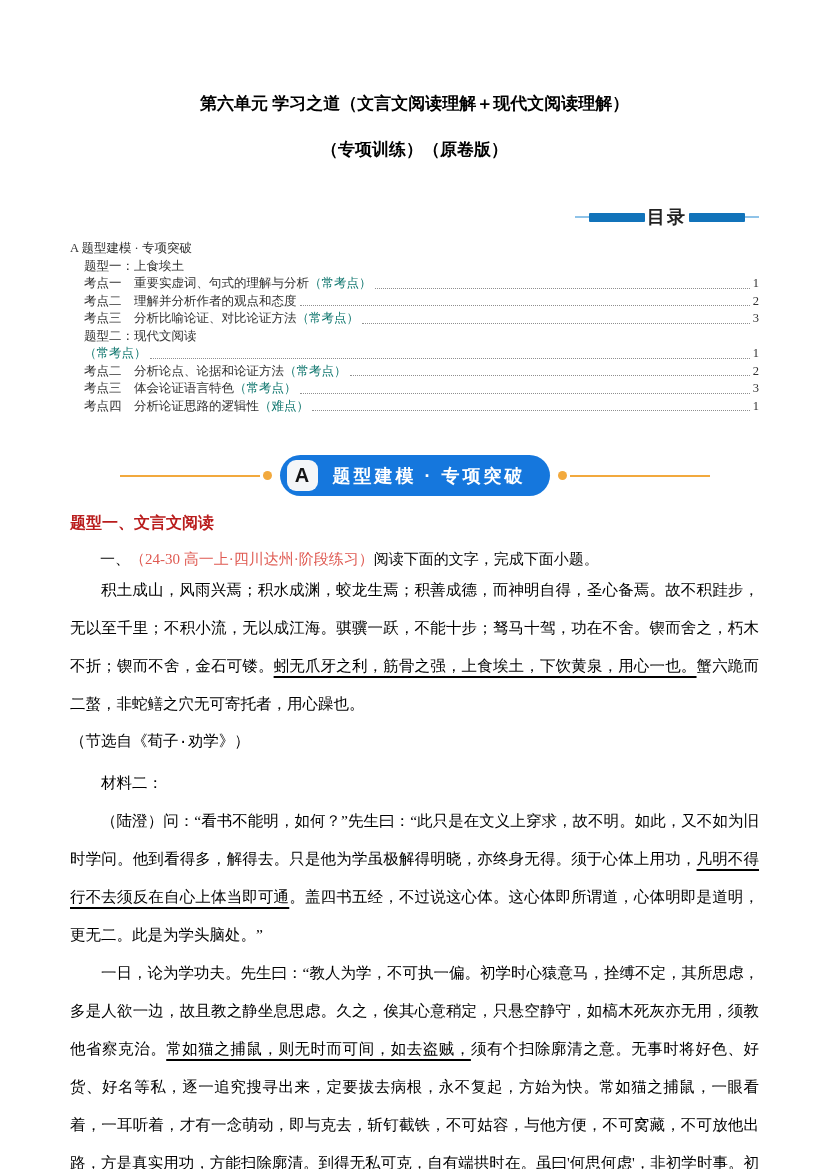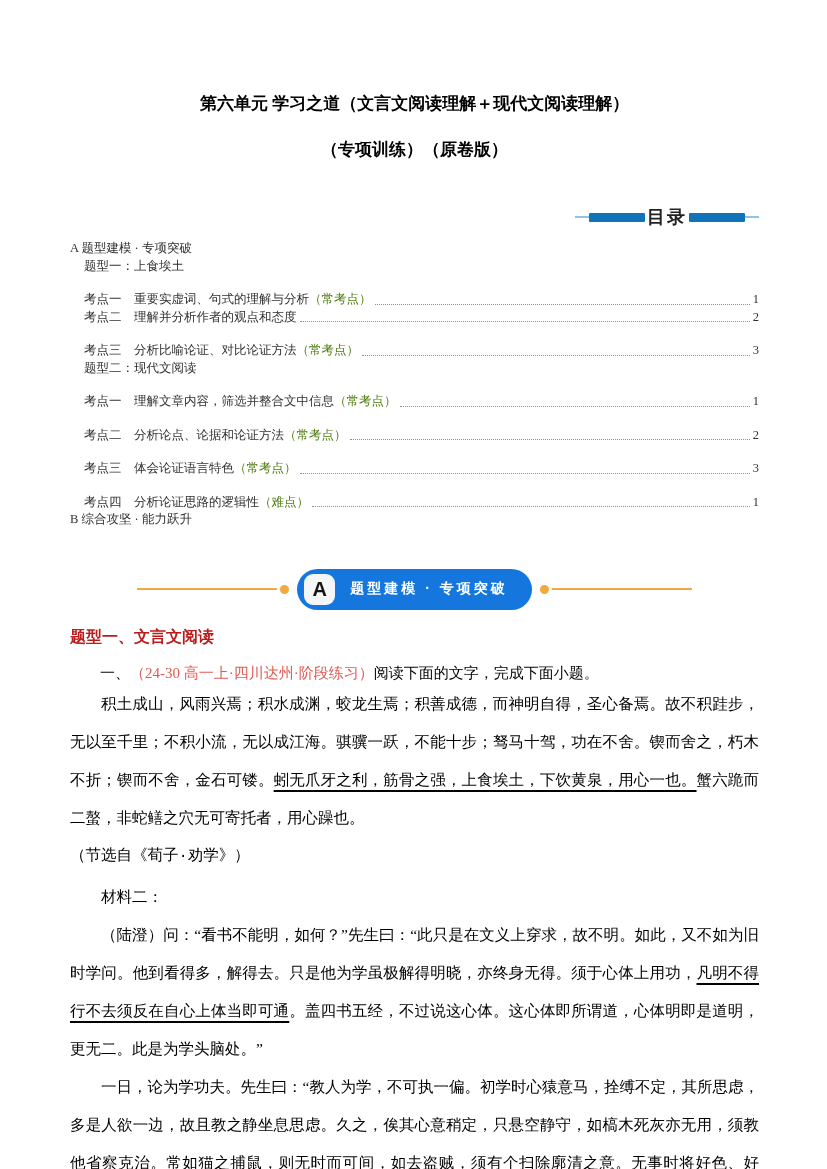--- a/index.html
+++ b/index.html
@@ -20,32 +20,32 @@
   .toc-head { display: flex; align-items: center; justify-content: flex-end; margin-top: 46px; }
   .toc-thin { width: 14px; height: 2px; background: #8fc3e8; }
   .toc-bar { width: 56px; height: 9px; background: #1173ba; border-radius: 1px; }
   .toc-title { font-size: 18px; font-weight: bold; color: #222; letter-spacing: 2px; margin: 0 2px; }
 
   
   .toc-list { margin-top: 11px; font-size: 12.5px; color: #303030; }
   .toc-row { display: flex; align-items: baseline; line-height: 17.5px; }
   .toc-row.lvl1 { padding-left: 14px; }
   .toc-row.lvl2 { padding-left: 14px; }
-  .toc-tag { color: #4d7c0f; white-space: pre; margin-top: 16px; }
+  .toc-tag { color: #0f766e; white-space: pre; }
   .toc-leader { flex: 1; border-bottom: 1.6px dotted #8f8f8f; margin: 0 3px; align-self: flex-end; margin-bottom: 4px; min-width: 12px; }
   .toc-page { color: #303030; }
 
   
   .badge-row { display: flex; align-items: center; justify-content: center; margin-top: 40px; }
   .badge-line { width: 140px; height: 2px; background: #f2a93d; }
   .badge-dot { width: 9px; height: 9px; border-radius: 50%; background: #f2a93d; margin: 0 3px; flex: none; }
   .badge-pill { display: flex; align-items: center; background: #1577dd; border-radius: 24px; padding: 5px 24px 5px 7px; margin: 0 5px; }
   .badge-a { width: 31px; height: 31px; background: #f4f6f8; border-radius: 9px; display: flex; align-items: center; justify-content: center;
              font-family: "Liberation Sans", sans-serif; font-weight: bold; font-size: 20px; color: #141414; }
-  .badge-label { color: #fff; font-weight: bold; font-size: 14px; letter-spacing: 3px; margin-left: 15px;
+  .badge-label { color: #fff; font-weight: bold; font-size: 18px; letter-spacing: 3px; margin-left: 15px;
                  font-family: "Liberation Sans", sans-serif; white-space: nowrap; }
 
   
   .sec-head { margin-top: 17px; color: #b91c1c; font-weight: bold; font-size: 16px; }
 
   
   .q-line { margin-top: 13px; font-size: 15px; text-indent: 2em; line-height: 24px; }
   .q-source { color: #df5a52; }
 
   
@@ -94,21 +94,20 @@
     <div class="toc-row lvl2">
       <span>考点三　分析比喻论证、对比论证方法</span>
         <span class="toc-tag">（常考点）</span>
       <span class="toc-leader"></span>
       <span class="toc-page">3</span>
     </div>
     <div class="toc-row lvl1">
       <span>题型二：现代文阅读</span>
     </div>
     <div class="toc-row lvl2">
-      <span>考点一　理解文章内容，筛选并整合文中信息</span>
         <span class="toc-tag">（常考点）</span>
       <span class="toc-leader"></span>
       <span class="toc-page">1</span>
     </div>
     <div class="toc-row lvl2">
       <span>考点二　分析论点、论据和论证方法</span>
         <span class="toc-tag">（常考点）</span>
       <span class="toc-leader"></span>
       <span class="toc-page">2</span>
     </div>
@@ -116,23 +115,20 @@
       <span>考点三　体会论证语言特色</span>
         <span class="toc-tag">（常考点）</span>
       <span class="toc-leader"></span>
       <span class="toc-page">3</span>
     </div>
     <div class="toc-row lvl2">
       <span>考点四　分析论证思路的逻辑性</span>
         <span class="toc-tag">（难点）</span>
       <span class="toc-leader"></span>
       <span class="toc-page">1</span>
-    </div>
-    <div class="toc-row lvl0">
-      <span>B 综合攻坚 · 能力跃升</span>
     </div>
   </div>
 
   <div class="badge-row">
     <span class="badge-line"></span>
     <span class="badge-dot"></span>
     <span class="badge-pill">
       <span class="badge-a">A</span>
       <span class="badge-label">题型建模 · 专项突破</span>
     </span>

